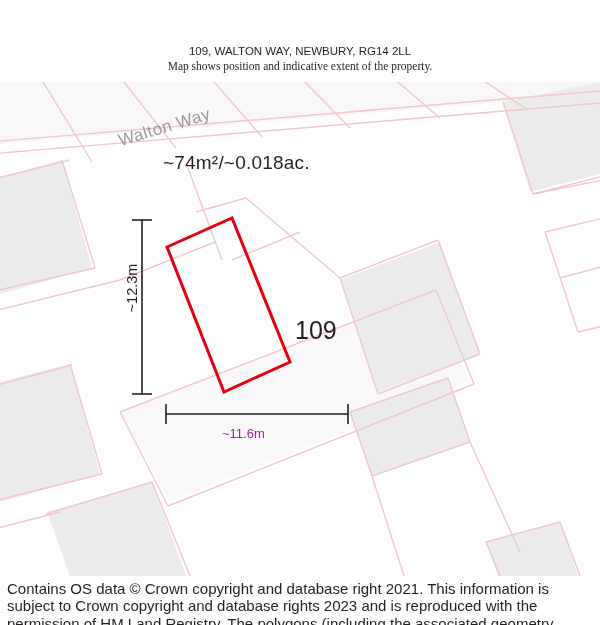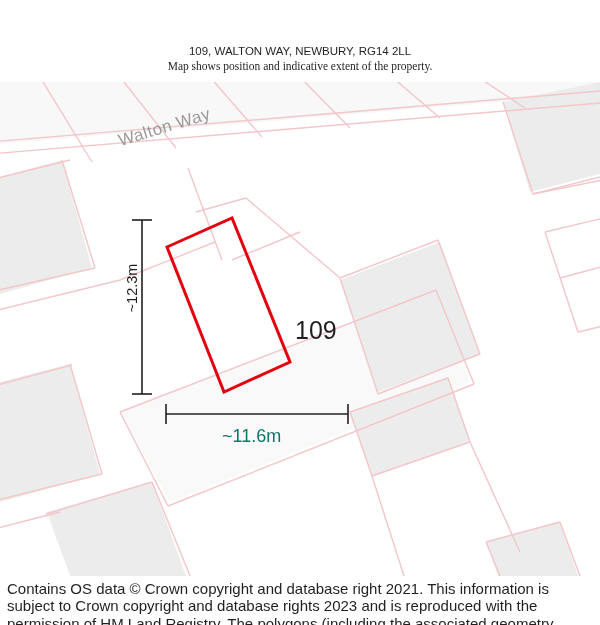--- a/index.html
+++ b/index.html
@@ -90,22 +90,22 @@
     font-size: 14.5px;
     color: #231f20;
     transform: rotate(-90deg);
     transform-origin: center center;
     white-space: nowrap;
   }
   .dim-horizontal {
     position: absolute;
     left: 222px;
     top: 344px;
-    font-size: 18px;
-    color: #0f766e;
+    font-size: 13px;
+    color: #a21caf;
     white-space: nowrap;
   }
   
   .footer {
     position: absolute;
     left: 0;
     top: 536px;
     width: 600px;
     height: 89px;
     box-sizing: border-box;
@@ -199,20 +199,21 @@
       </g>
 
       <g stroke="#231f20" stroke-width="1.6">
         <line x1="166" y1="332" x2="348" y2="332"></line>
         <line x1="166" y1="322" x2="166" y2="342"></line>
         <line x1="348" y1="322" x2="348" y2="342"></line>
       </g>
     </svg>
 
     <div class="street-label">Walton Way</div>
+    <div class="area-label">~74m²/~0.018ac.</div>
     <div class="plot-number">109</div>
     <div class="dim-vertical">~12.3m</div>
     <div class="dim-horizontal">~11.6m</div>
   </div>
 
   <div class="footer">Contains OS data © Crown copyright and database right 2021. This information is subject to Crown copyright and database rights 2023 and is reproduced with the permission of HM Land Registry. The polygons (including the associated geometry, namely x, y co-ordinates) are subject to Crown copyright and database rights 2023 Ordnance Survey 100026316.</div>
 
 </div>
 
 </body></html>

